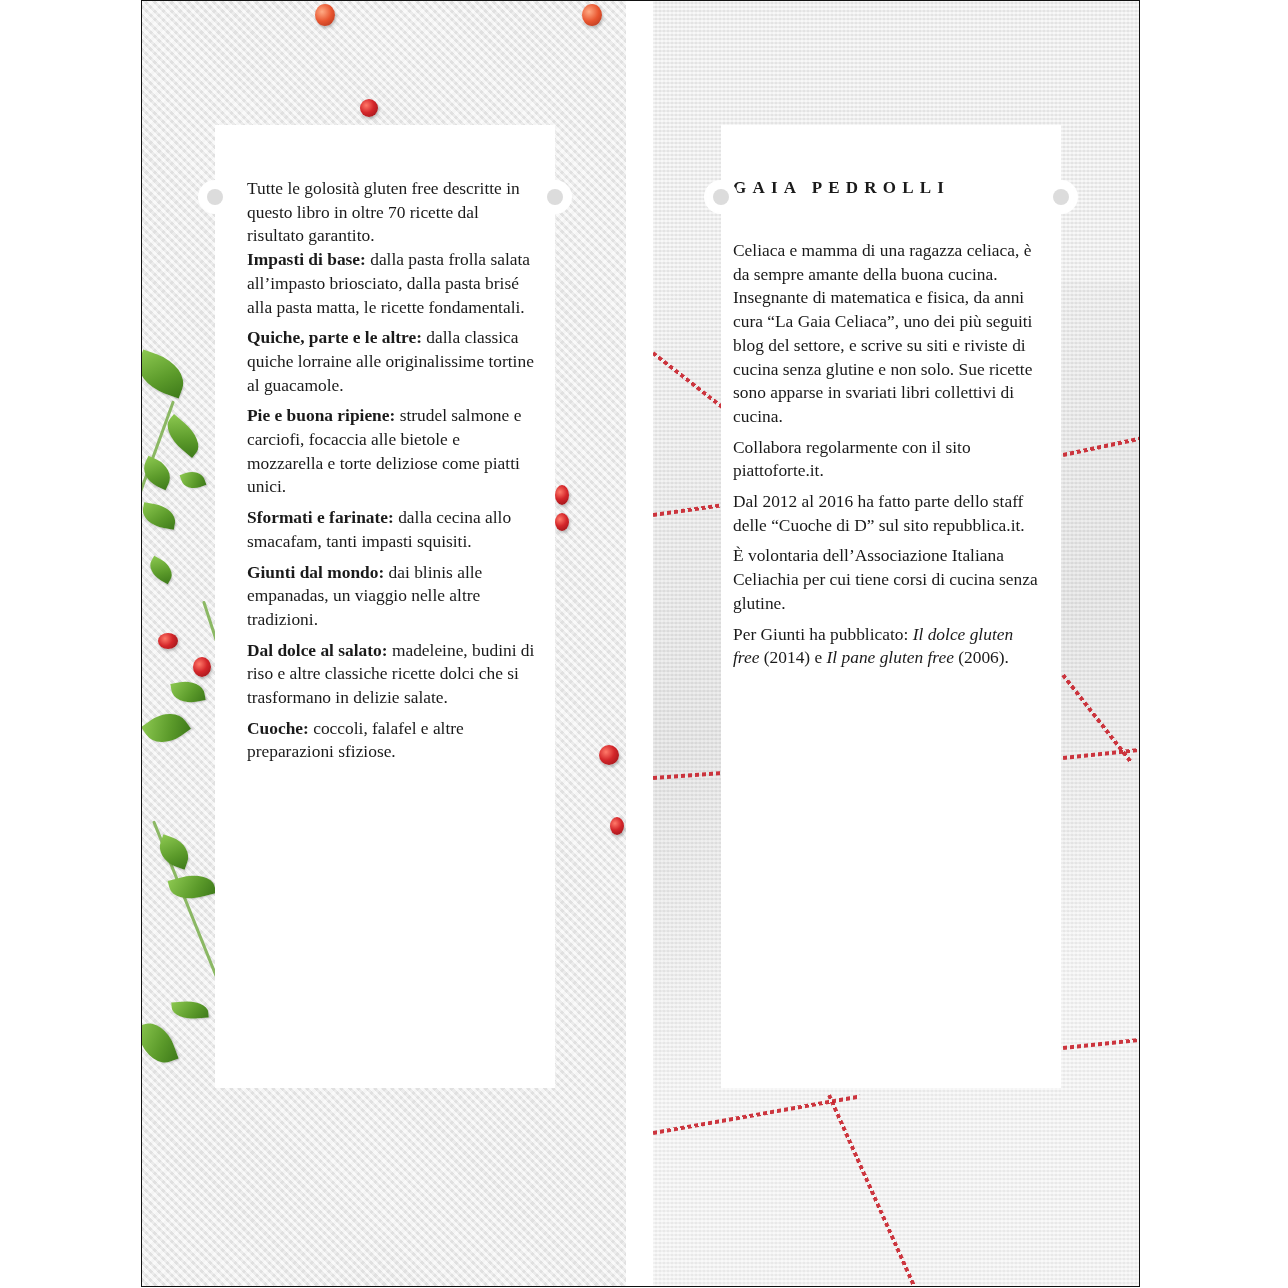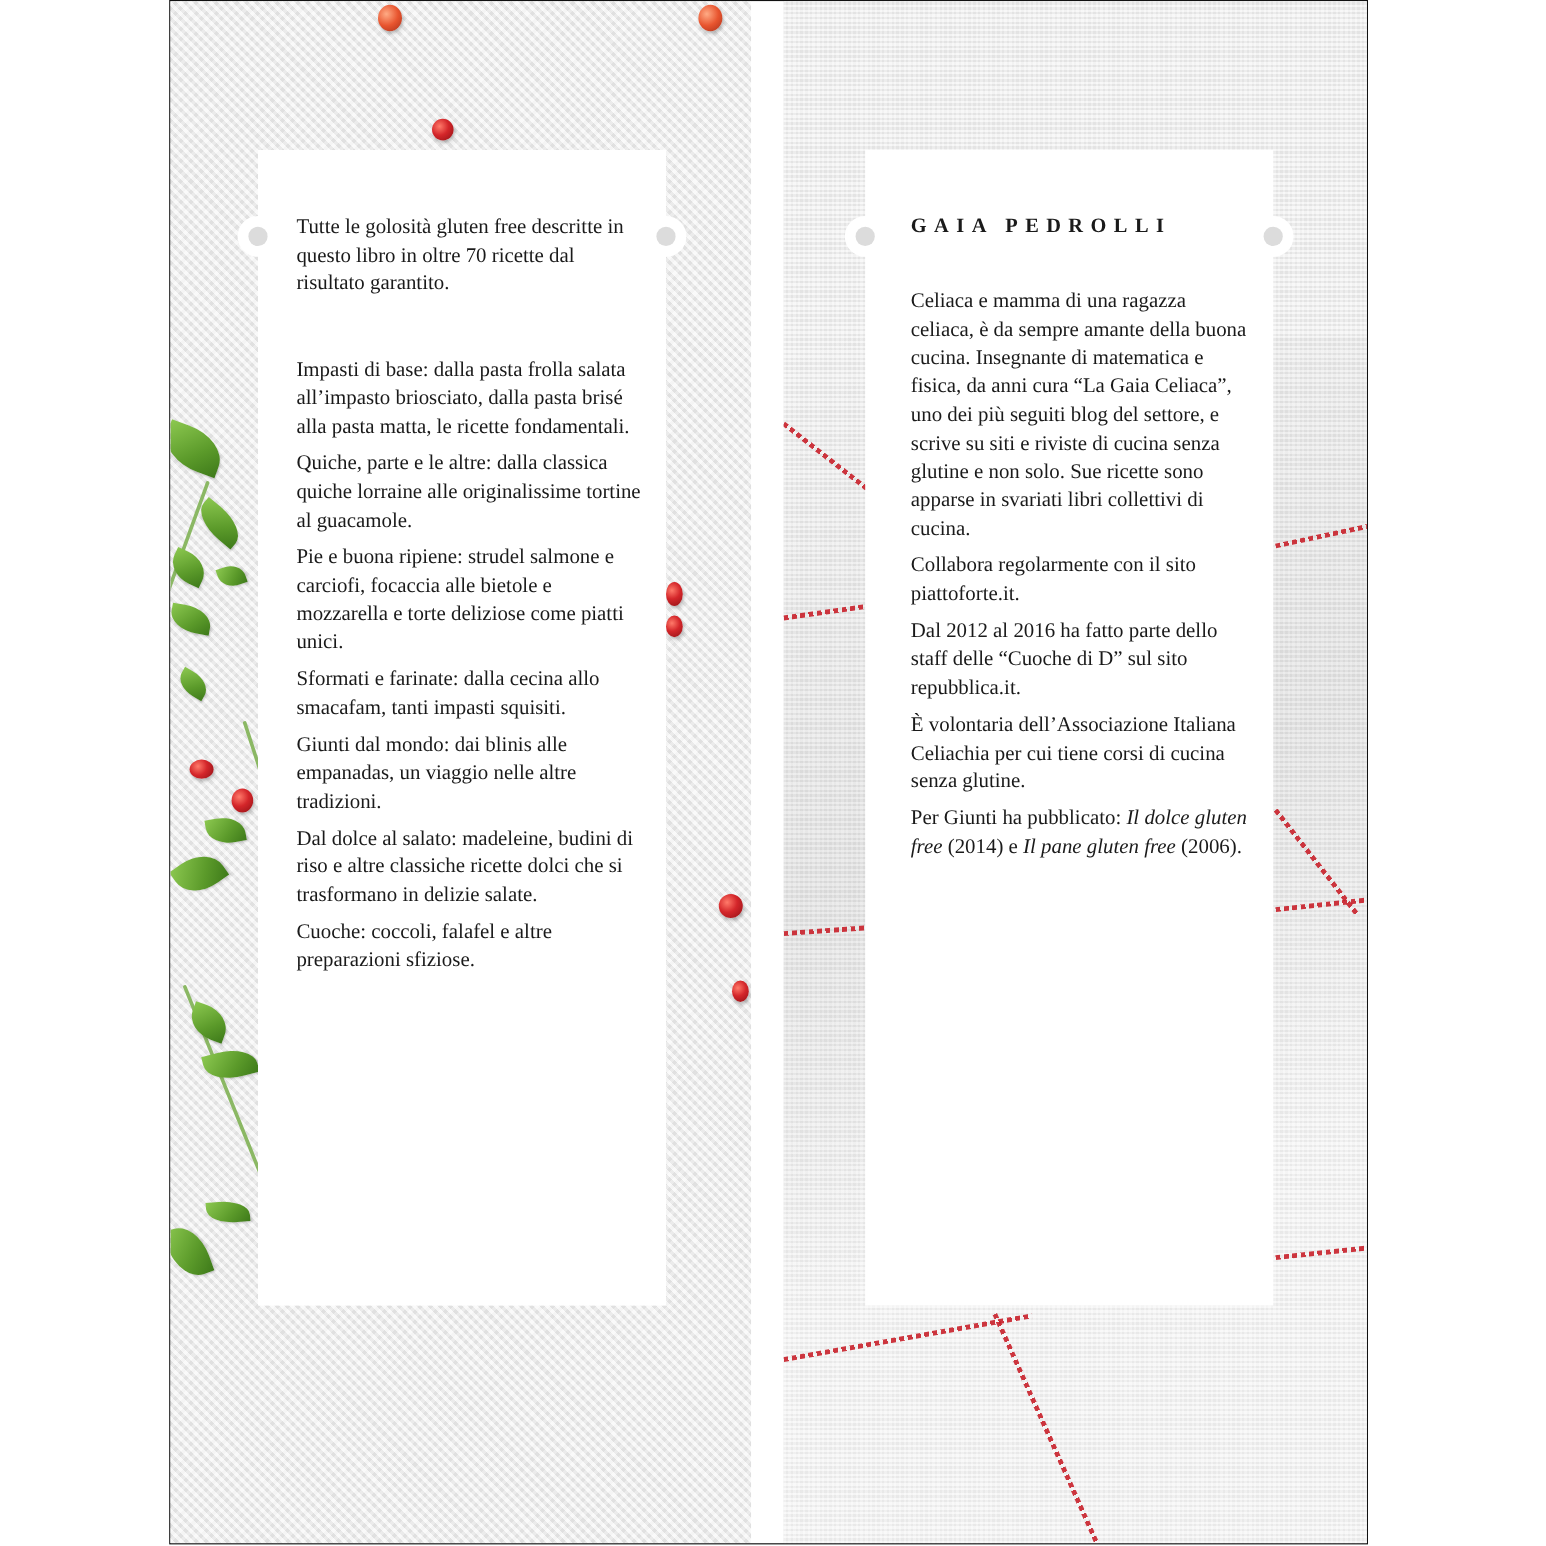--- a/index.html
+++ b/index.html
@@ -32,29 +32,29 @@
   .pepper { position:absolute; border-radius:50%; background:radial-gradient(circle at 35% 35%, #ff7a6a 0%, #d4262a 45%, #8f1015 100%); box-shadow:1px 2px 3px rgba(0,0,0,0.25); }
   .pepper.orange { background:radial-gradient(circle at 35% 35%, #ffab85 0%, #e8552f 50%, #a8301a 100%); }
 
   
   .leaf { position:absolute; border-radius:0 70% 0 70%; background:linear-gradient(135deg, #8cc850 0%, #5b9a2a 60%, #3e7a1a 100%); box-shadow:1px 1px 2px rgba(0,0,0,0.2); }
   .stem { position:absolute; width:3px; background:#8bb864; border-radius:2px; transform-origin:50% 0; }
 
   
   .card { position:absolute; background:#ffffff; box-sizing:border-box; }
   .card.left-card { left:73px; top:124px; width:340px; height:963px; padding:52px 20px 0 32px; }
-  .card.right-card { left:68px; top:124px; width:340px; height:963px; padding:52px 20px 0 38px; }
+  .card.right-card { left:68px; top:124px; width:340px; height:963px; padding:52px 20px 0 12px; }
 
   .tab { position:absolute; width:34px; height:34px; border-radius:50%; background:#fff; top:179px; }
   .tab .hole { position:absolute; left:9px; top:9px; width:16px; height:16px; border-radius:50%; background:#dcdcdc; }
 
   .txt { font-size:17.4px; line-height:23.7px; margin:0; }
-  .intro { margin-bottom:48px; }
+  .intro { }
   .entry { margin:0 0 7px 0; }
-  .entry b { font-weight:normal; }
+  .entry b { font-weight:bold; }
 
   .author-title { font-size:17px; font-weight:bold; letter-spacing:6.2px; margin:0 0 40px 0; line-height:22px; }
   .bio p { margin:0 0 7px 0; }
   i { font-style:italic; }
 </style>
 </head>
 <body>
 
 <div class="page">
 

